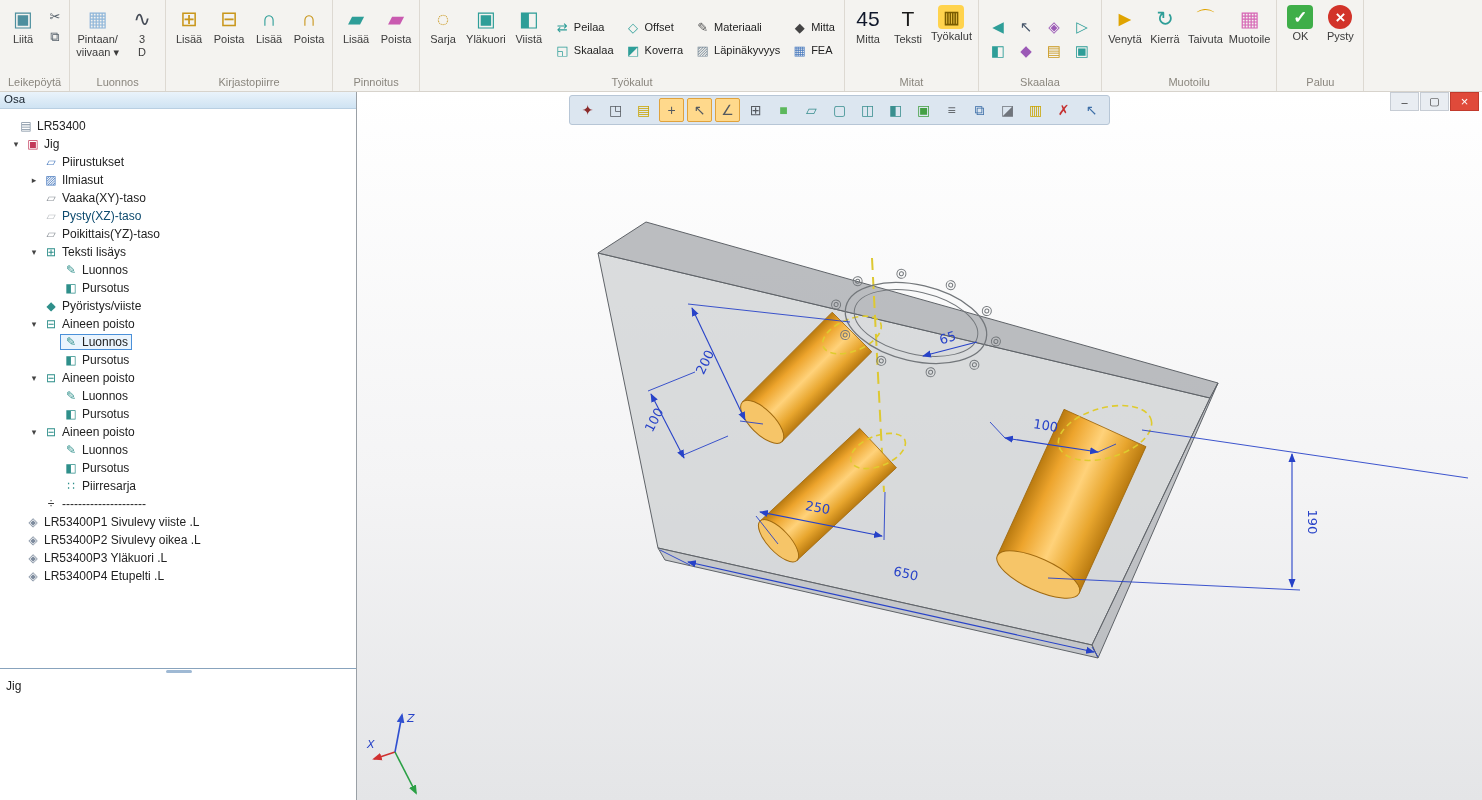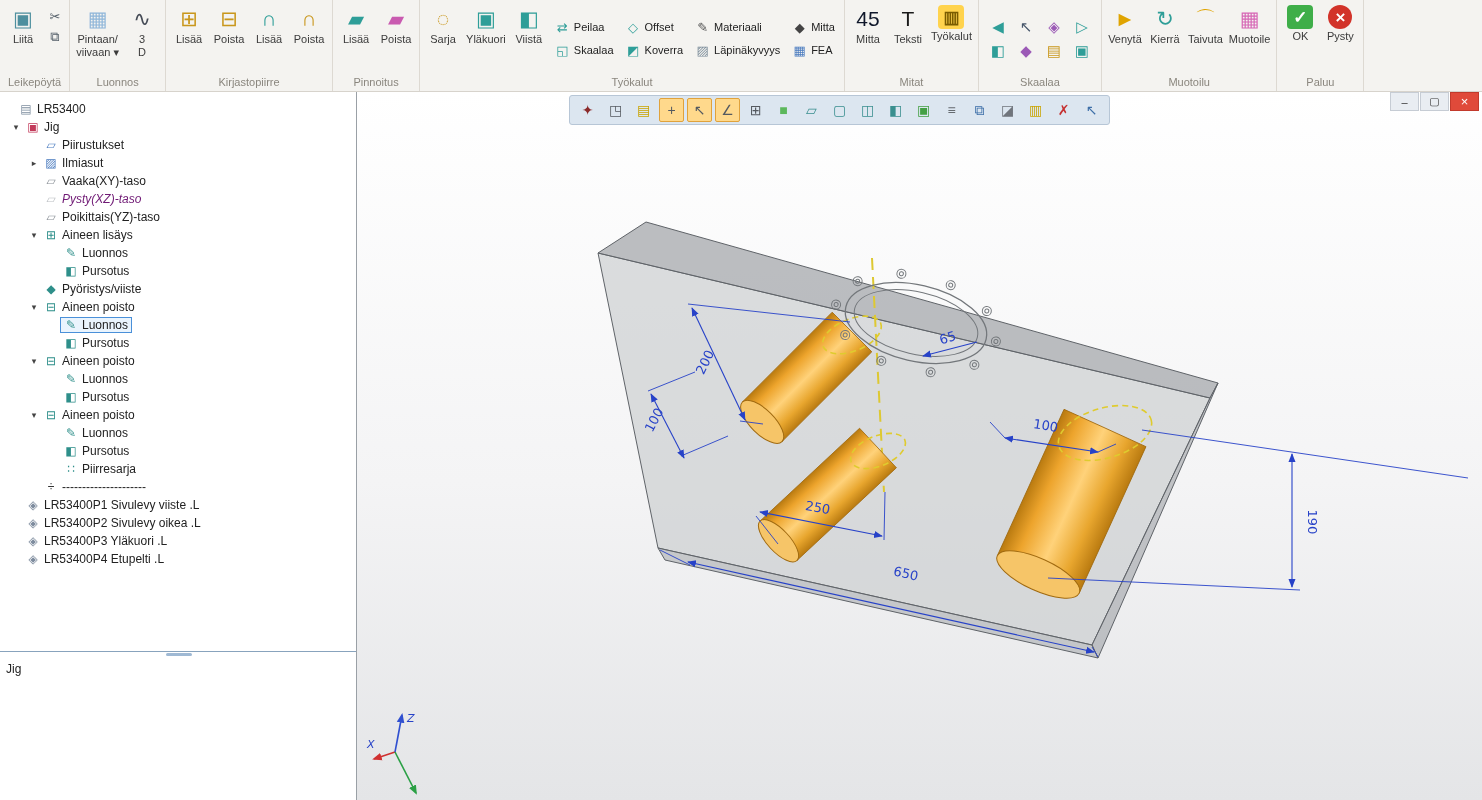--- a/index.html
+++ b/index.html
@@ -37,21 +37,21 @@
                font-size:11.5px; padding:1px 4px; color:#15202b; }
   .tree { height:559px; padding-top:8px; overflow:hidden; }
   .tree-item { display:flex; align-items:center; height:18px; }
   .tree-item[data-indent="0"] { padding-left:3px; }
   .tree-item[data-indent="1"] { padding-left:10px; }
   .tree-item[data-indent="2"] { padding-left:28px; }
   .tree-item[data-indent="3"] { padding-left:48px; }
   .arrow { width:12px; font-size:9px; color:#444; text-align:center; flex:none; }
   .core { display:flex; align-items:center; gap:4px; padding:0 3px; border:1px solid transparent; }
   .tree-item[data-state="selected"] .core { border-color:#4a90d9; background:#eaf4fd; }
-  .tree-item[data-state="disabled"] .tlabel { color:#701a75;font-style:italic; }
+  .tree-item[data-state="disabled"] .tlabel { color:#0c4a6e; }
   .ticon { width:14px; font-size:12px; text-align:center; flex:none; }
   .tlabel { font-size:12px; white-space:nowrap; }
   .sb-split { border-top:1px solid #88a3bd; height:10px; position:relative; }
   .sb-split::after { content:""; position:absolute; top:1px; left:166px; width:26px; height:3px;
                      background:#9fb9d4; border-radius:2px; }
   .sb-footer { padding:1px 6px 3px; font-size:12px; color:#222; }
 
   
   .viewport { position:absolute; top:92px; left:357px; right:0; bottom:0;
               background:linear-gradient(180deg,#ffffff 0%,#f4f4f5 55%,#e4e5e7 100%); overflow:hidden; }
@@ -331,20 +331,21 @@
             <span class="rtext" data-name="ribbon-button-label">Pysty</span>
           </div>
 
       </div>
       <div class="rlabel" data-name="ribbon-group-label">Paluu</div>
     </div>
 
   </div>
 
   <div class="sidebar" data-name="feature-tree-panel">
+    <div class="sb-header" data-name="panel-title">Osa</div>
     <div class="tree" data-name="feature-tree">
 
         <div class="tree-item" data-name="tree-item" data-indent="0">
           <span class="arrow" data-name="expand-arrow"></span>
           <span class="core">
             <span class="ticon" data-name="model-icon" style="color: rgb(127, 143, 160);">▤</span>
             <span class="tlabel" data-name="tree-item-label">LR53400</span>
           </span>
         </div>
 
@@ -393,21 +394,21 @@
           <span class="core">
             <span class="ticon" data-name="plane-yz-icon" style="color: rgb(138, 144, 150);">▱</span>
             <span class="tlabel" data-name="tree-item-label">Poikittais(YZ)-taso</span>
           </span>
         </div>
 
         <div class="tree-item" data-name="tree-item" data-indent="2">
           <span class="arrow" data-name="expand-arrow">▾</span>
           <span class="core">
             <span class="ticon" data-name="material-add-icon" style="color: rgb(46, 143, 138);">⊞</span>
-            <span class="tlabel" data-name="tree-item-label">Aineen lisäys</span>
+            <span class="tlabel" data-name="tree-item-label">Teksti lisäys</span>
           </span>
         </div>
 
         <div class="tree-item" data-name="tree-item" data-indent="3">
           <span class="arrow" data-name="expand-arrow"></span>
           <span class="core">
             <span class="ticon" data-name="sketch-icon" style="color: rgb(46, 143, 138);">✎</span>
             <span class="tlabel" data-name="tree-item-label">Luonnos</span>
           </span>
         </div>

